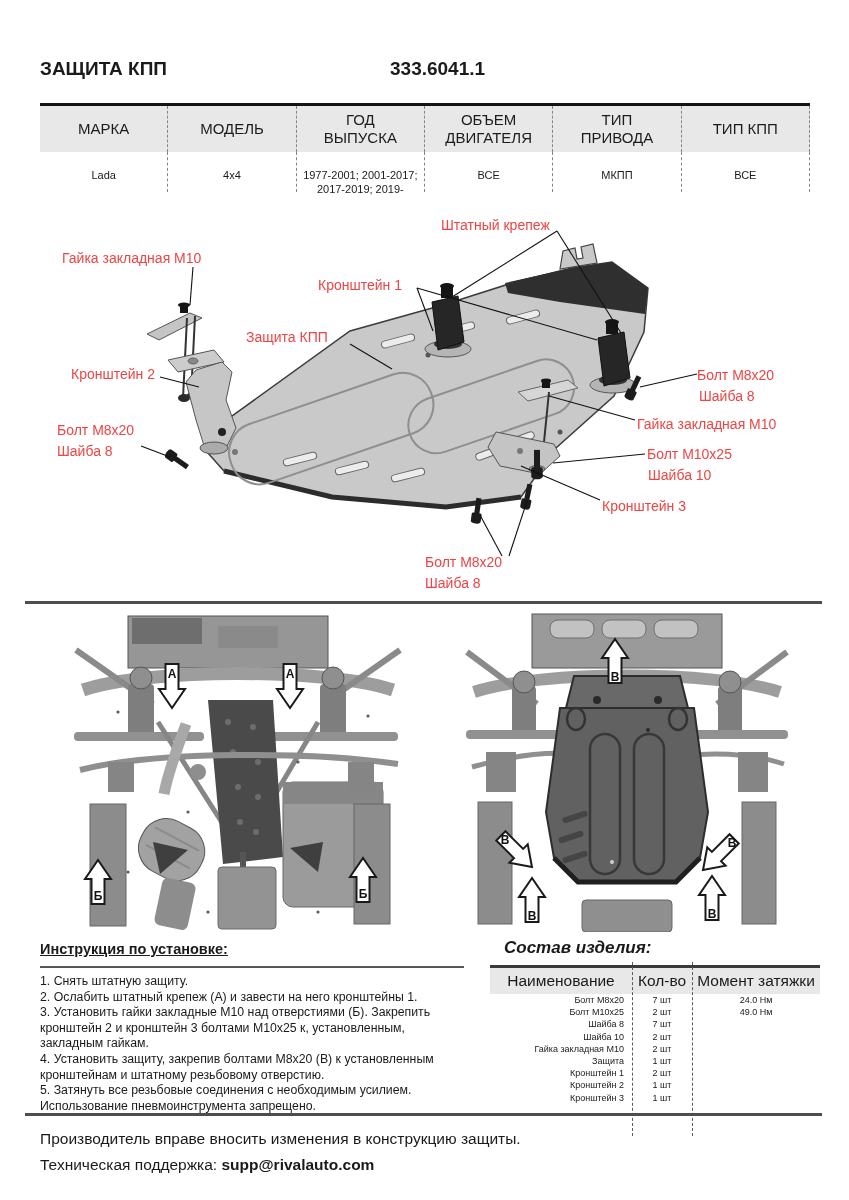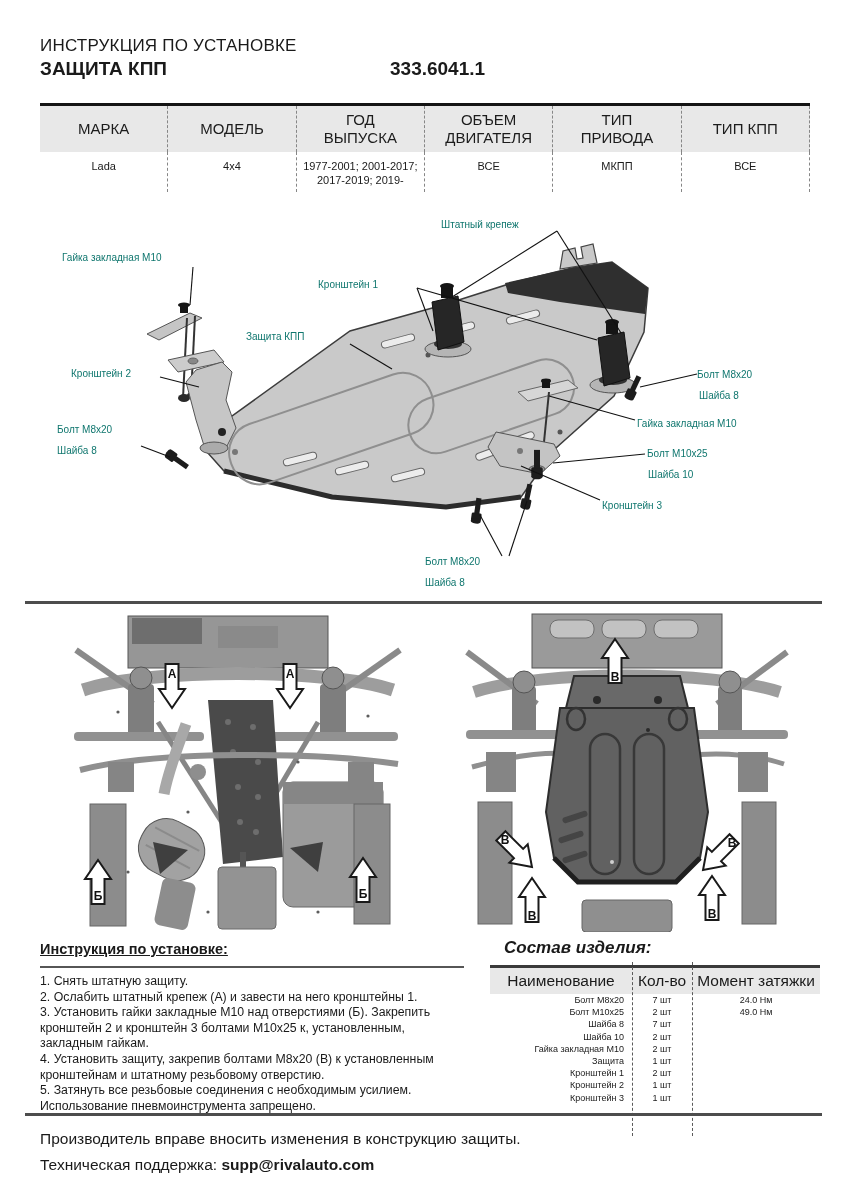--- a/index.html
+++ b/index.html
@@ -10,25 +10,25 @@
   .product-name{position:absolute;left:40px;top:58px;font-size:19px;font-weight:bold;}
   .part-number{position:absolute;left:390px;top:58px;font-size:19px;font-weight:bold;}
   
   .spec-table{position:absolute;left:40px;top:103px;width:770px;border-top:3px solid #141414;}
   .spec-row{display:flex;}
   .spec-row.head{background:#e8e8e8;}
   .spec-cell{width:128.33px;box-sizing:border-box;border-right:1px dashed #868686;
              display:flex;align-items:center;justify-content:center;text-align:center;
              white-space:pre-line;}
   .spec-row.head .spec-cell{height:46px;font-size:15px;line-height:18px;color:#1c1c1c;}
-  .spec-row.vals .spec-cell{height:40px;font-size:11px;line-height:14px;align-items:flex-start;padding-top:7px;}
+  .spec-row.vals .spec-cell{height:40px;font-size:11px;line-height:14px;align-items:flex-start;padding-top:16px;}
   
   .diagram{position:absolute;left:0;top:200px;width:849px;height:400px;}
   .diagram svg{position:absolute;left:0;top:0;}
-  .dlabel{position:absolute;font-size:10px;line-height:18px;white-space:nowrap;color:#0f766e;}
+  .dlabel{position:absolute;font-size:14px;line-height:18px;white-space:nowrap;color:#ef4444;}
   
   .hrule{position:absolute;left:25px;width:797px;height:3px;background:#4d4d4d;}
   
   .photo{position:absolute;top:612px;}
   .photo-left{left:68px;width:340px;height:323px;}
   .photo-right{left:462px;width:330px;height:320px;}
   
   .instr{position:absolute;left:40px;top:941px;width:424px;}
   .instr-title{font-size:14.5px;font-weight:bold;text-decoration:underline;}
   .instr-rule{border-top:2px solid #565656;margin:9px 0 6px 0;}
@@ -47,21 +47,20 @@
   .pdash.d1{left:142px;} .pdash.d2{left:202px;}
   
   .footer{position:absolute;left:40px;top:1126px;font-size:15.5px;line-height:26px;}
   .footer b{font-weight:bold;}
 </style>
 </head>
 <body>
 
 <div class="page">
 
-  <div class="doc-type">ИНСТРУКЦИЯ ПО УСТАНОВКЕ</div>
   <div class="product-name">ЗАЩИТА КПП</div>
   <div class="part-number">333.6041.1</div>
 
   <div class="spec-table">
     <div class="spec-row head">
       <div class="spec-cell">МАРКА</div>
       <div class="spec-cell">МОДЕЛЬ</div>
       <div class="spec-cell">ГОД
 ВЫПУСКА</div>
       <div class="spec-cell">ОБЪЕМ

